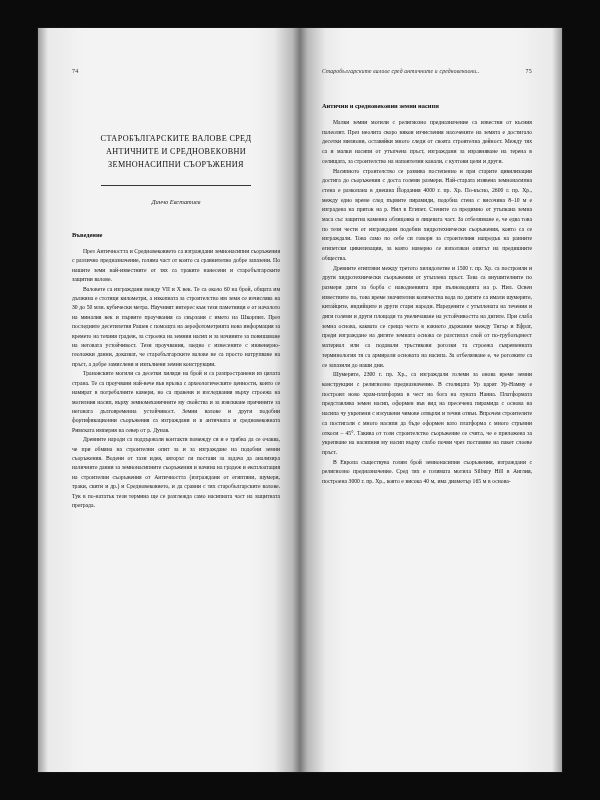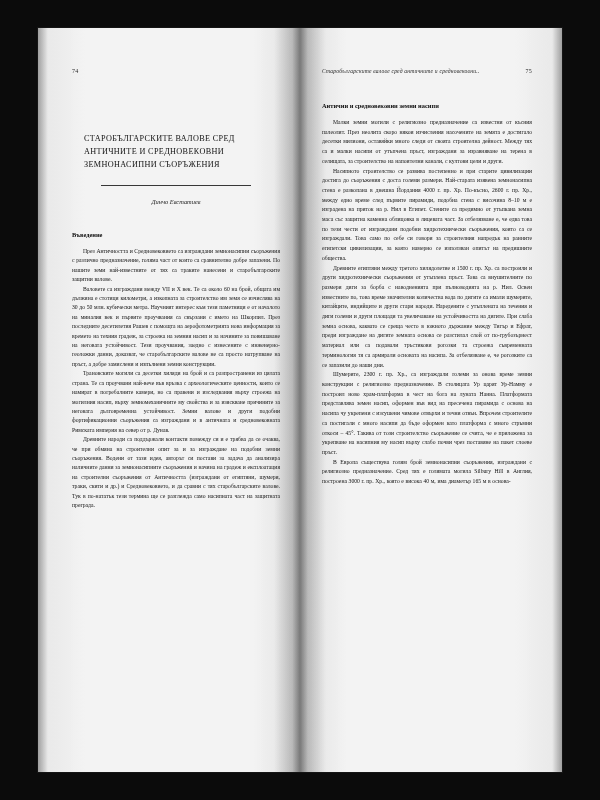--- a/index.html
+++ b/index.html
@@ -89,21 +89,21 @@
   .folio {
     font-size: 6px;
     color: #2b2b2b;
   }
   .rh-title {
     font-style: italic;
     font-size: 5.6px;
     color: #2b2b2b;
   }
   .chapter-title {
-    text-align: left;
+    text-align: center;
     font-size: 8.2px;
     line-height: 13px;
     letter-spacing: 0.35px;
     color: #161616;
     margin: 56px 12px 0 12px;
   }
   .rule {
     width: 150px;
     height: 1px;
     background: #3a3a3a;

